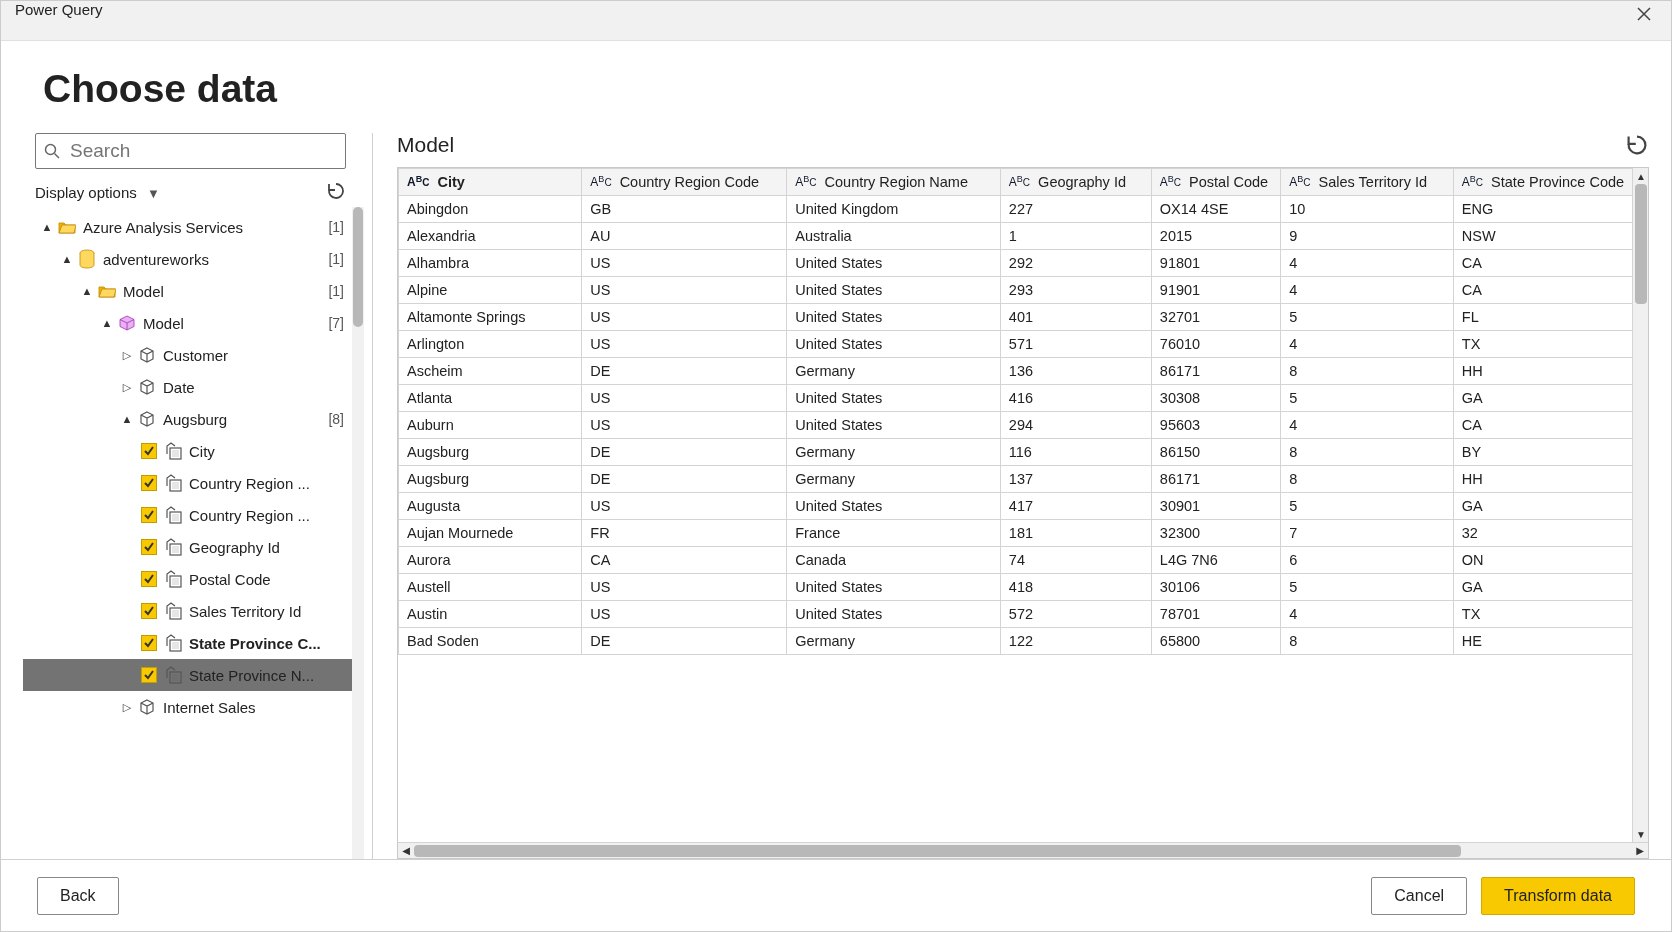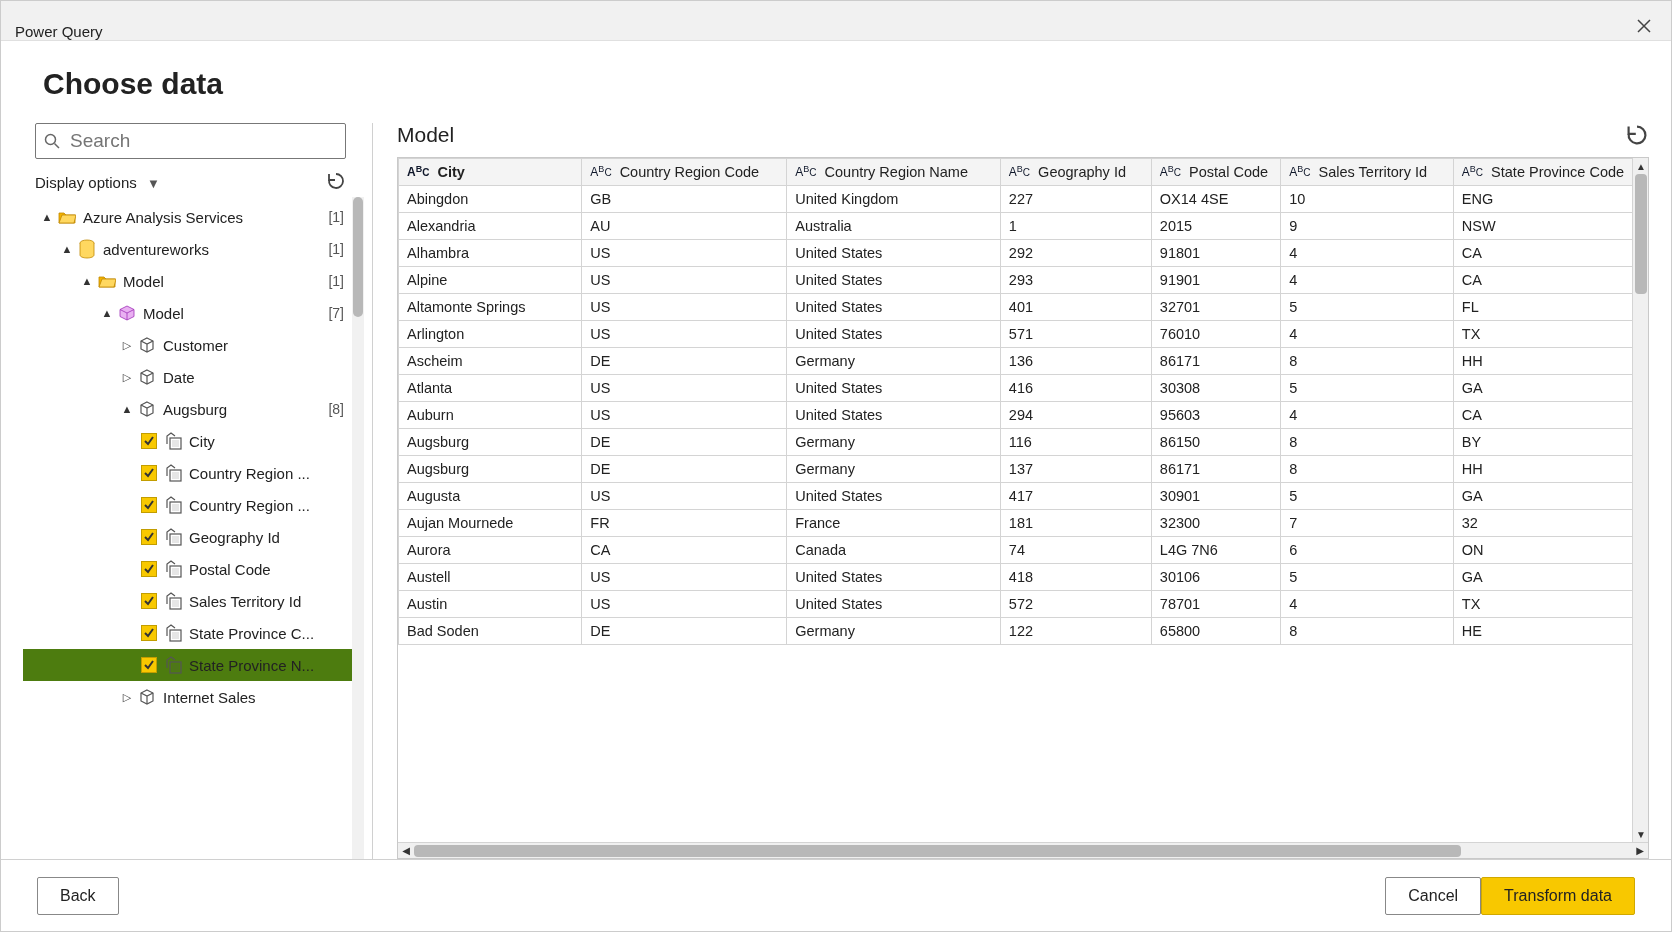--- a/index.html
+++ b/index.html
@@ -1,39 +1,39 @@
 <!DOCTYPE html>
 <html><head>
 <meta charset="utf-8">
 <style>
   * { box-sizing: border-box; }
   html, body { margin:0; padding:0; height:100%; font-family: "Segoe UI", Arial, sans-serif; background:#fff; color:#222; }
   body { width:1672px; height:932px; display:flex; flex-direction:column; border:1px solid #ccc;}
   
-  .titlebar { height:40px; background:#f1f1f1; display:flex; align-items:flex-end; padding:0 14px; font-size:15px; border-bottom:1px solid #e0e0e0; }
+  .titlebar { height:40px; background:#f1f1f1; display:flex; align-items:flex-start; padding:0 14px; font-size:15px; border-bottom:1px solid #e0e0e0; }
   .titlebar .spacer { flex:1; }
   .close-x { font-size:20px; color:#444; cursor:pointer; padding:2px 6px; }
   
-  .heading { font-size:30px; font-weight:600; margin:26px 0 22px 42px; }
+  .heading { font-size:39px; font-weight:600; margin:26px 0 22px 42px; }
   
   .main { flex:1; display:flex; padding:0 22px; min-height:0;}
   .sidebar { width:350px; display:flex; flex-direction:column; border-right:1px solid #d0d0d0; padding-right:8px;}
   .search-box { display:flex; align-items:center; border:1px solid #777; border-radius:2px; height:36px; margin:0 18px 12px 12px; padding:0 8px; }
   .search-icon { width:16px; height:16px; margin-right:8px; color:#666;}
   .search-box input { border:0; outline:none; flex:1; font-size:19px; background:transparent;}
   .display-opts-row { display:flex; align-items:flex-end; margin:0 18px 6px 12px; font-size:15px;}
   .display-opts-row .chev { margin-left:6px; color:#555; font-size:13px;}
   .display-opts-row .sp { flex:1;}
   .refresh-icon { width:20px; height:20px; color:#444; cursor:pointer;}
   .tree-wrap { flex:1; overflow:hidden; position:relative;}
   .tree-scroll { position:absolute; right:0; top:0; width:12px; height:100%; background:#f1f1f1;}
   .tree-scroll .thumb { position:absolute; top:0; width:10px; left:1px; height:120px; background:#b8b8b8; border-radius:5px;}
   .tree { padding-top:4px;}
   .tree-row { display:flex; align-items:center; height:32px; font-size:15px; padding-right:20px; cursor:default;}
-  .tree-row.sel { background:#4d7c0f;}
+  .tree-row.sel { background:#737373;}
   .tree-row .count { margin-left:auto; color:#555; font-size:14px;}
   .tree-row .tog { width:12px; text-align:center; font-size:11px; color:#333; margin-right:4px;}
   .tree-row .ic { width:20px; height:20px; margin-right:6px; display:flex; align-items:center; justify-content:center; flex:0 0 20px;}
   .check { width:16px; height:16px; background:#f8c800; border:1px solid #c29d00; display:flex; align-items:center; justify-content:center; margin-right:6px; flex:0 0 16px;}
   .check svg { width:12px; height:12px; color:#333;}
   .ic-folder-open { width:18px; height:14px;}
   .ic-db { width:16px; height:20px; color:#e6a400;}
   .ic-cube { width:16px; height:16px; color:#c450d6;}
   .ic-table { width:18px; height:18px; color:#444;}
   .ic-measure { width:18px; height:18px; color:#444;}
@@ -60,21 +60,21 @@
   .hscroll { position:absolute; left:0; bottom:0; right:0; height:16px; background:#f0f0f0; border-top:1px solid #d4d4d4; display:flex; align-items:center;}
   .hscroll .harrow { width:16px; height:16px; display:flex; align-items:center; justify-content:center; font-size:10px; color:#333;}
   .hscroll .htrack { flex:1; position:relative; height:100%;}
   .hscroll .hthumb { position:absolute; left:0; top:2px; height:12px; width:86%; background:#b8b8b8; border-radius:4px;}
 
   
   .footer { height:72px; border-top:1px solid #d0d0d0; background:#fff; display:flex; align-items:center; padding:0 36px;}
   .btn { height:38px; padding:0 22px; font-size:16px; border:1px solid #888; background:#fff; border-radius:2px; cursor:pointer; display:flex; align-items:center;}
   .btn.primary { background:#f8c800; border:1px solid #d0a800; font-weight:400;}
   .footer .sp { flex:1;}
-  .footer .btn + .btn { }
+  .footer .btn + .btn { margin-left:14px;}
 </style>
 </head>
 <body>
 
 <div class="titlebar">
   <span>Power Query</span>
   <span class="spacer"></span>
   <span class="close-x">
     <svg width="14" height="14" viewBox="0 0 14 14">
         <path d="M1 1 L13 13 M13 1 L1 13" stroke="#444" stroke-width="1.5" fill="none"></path>
@@ -275,21 +275,21 @@
               </span>
               <span class="ic">
                 <svg class="ic-measure" viewBox="0 0 18 18">
                   <rect x="6" y="6" width="11" height="11" fill="none" stroke="#555" stroke-width="1.2"></rect>
                   <rect x="8" y="8" width="7" height="7" fill="#555" opacity=".15"></rect>
                   <path d="M3 12V4l4-3 4 3" fill="none" stroke="#555" stroke-width="1.2"></path>
                 </svg>
               </span>
               <span class="lbl">Sales Territory Id</span>
             </div>
-            <div class="tree-row" style="padding-left: 118px;">
+            <div class="tree-row" style="padding-left: 118px; font-weight: bold;">
               <span class="check">
                 <svg viewBox="0 0 12 12">
                   <path d="M2 6l3 3 5-7" stroke="#333" stroke-width="2" fill="none"></path>
                 </svg>
               </span>
               <span class="ic">
                 <svg class="ic-measure" viewBox="0 0 18 18">
                   <rect x="6" y="6" width="11" height="11" fill="none" stroke="#555" stroke-width="1.2"></rect>
                   <rect x="8" y="8" width="7" height="7" fill="#555" opacity=".15"></rect>
                   <path d="M3 12V4l4-3 4 3" fill="none" stroke="#555" stroke-width="1.2"></path>

